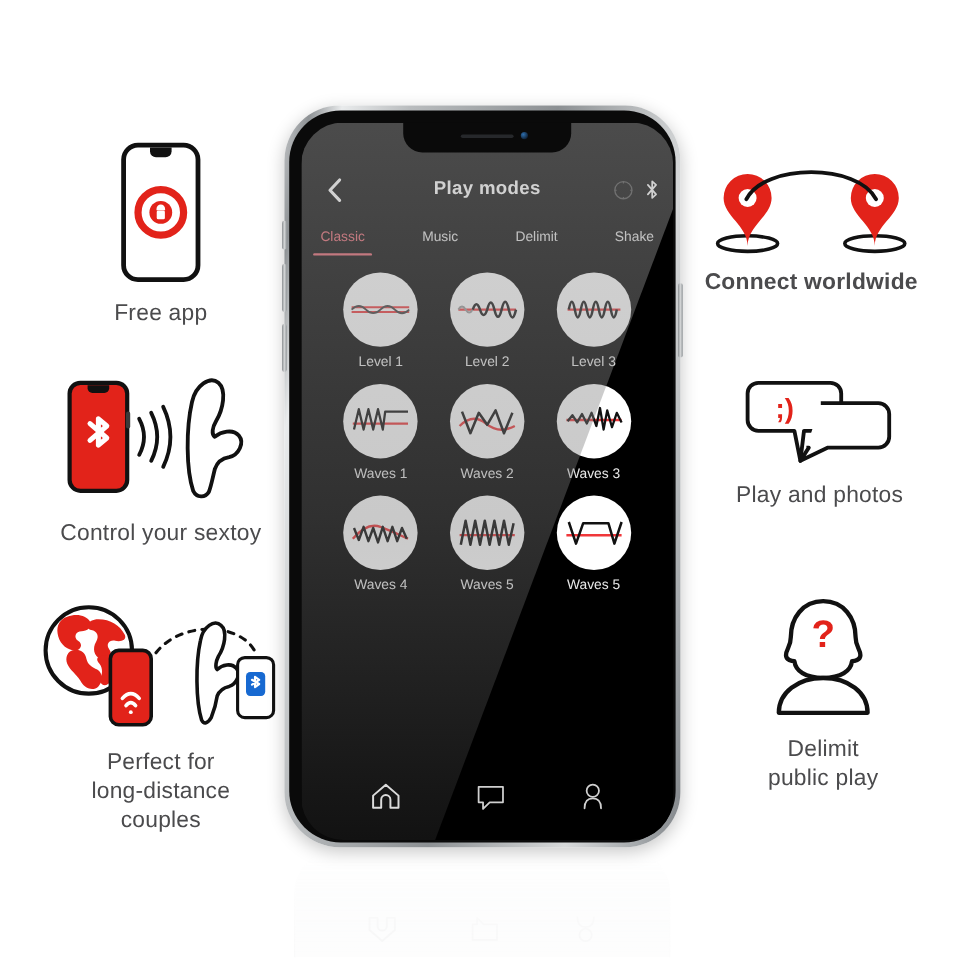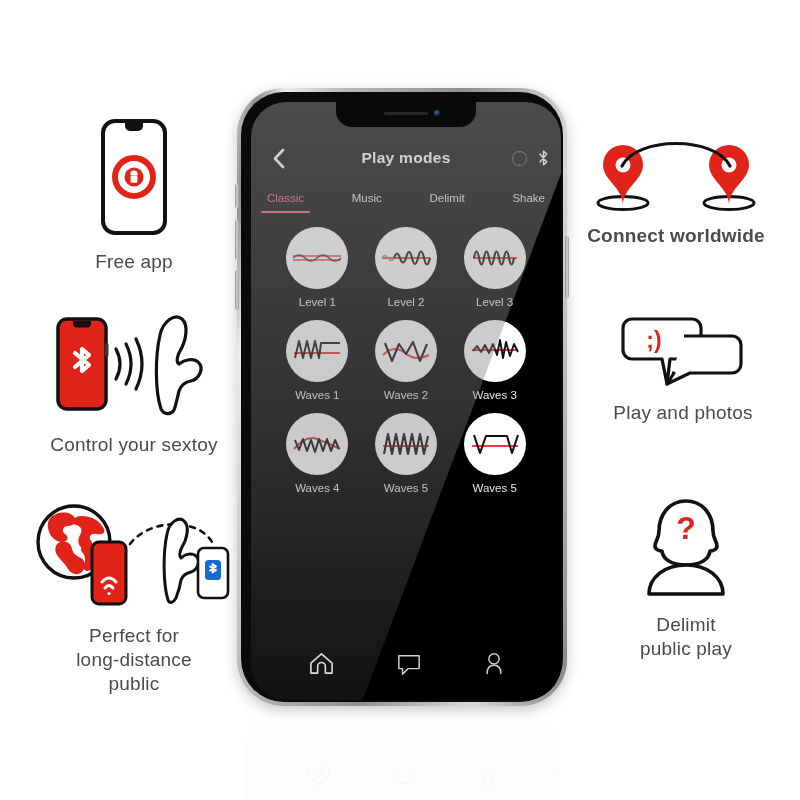--- a/index.html
+++ b/index.html
@@ -246,21 +246,21 @@
 
         <rect x="172" y="50" width="30" height="50" rx="6" ry="6" fill="#fff" stroke="#111" stroke-width="2.6"></rect>
         <rect x="179" y="62" width="16" height="20" rx="3.5" fill="#1769d1"></rect>
         <g stroke="#fff" stroke-width="1.8" fill="none" stroke-linejoin="round" stroke-linecap="round">
           <path d="M184 68.5 L190 72 L186.5 74.5 L186.5 66 L190 68.5 L184 72.5"></path>
         </g>
       </svg>
     </div>
     <div class="cap">Perfect for
 long-distance
-public</div>
+couples</div>
   </div>
 
   <div class="feature" id="f-connect">
     <div class="art">
       <svg width="170" height="76" viewBox="0 0 170 76">
         <ellipse cx="32" cy="65" rx="25" ry="6.5" fill="none" stroke="#111" stroke-width="3"></ellipse>
         <ellipse cx="138" cy="65" rx="25" ry="6.5" fill="none" stroke="#111" stroke-width="3"></ellipse>
         <path d="M32 67 C32 50 12 42 12 27 A20 20 0 0 1 52 27 C52 42 32 50 32 67 Z" fill="#e2231a"></path>
         <path d="M138 67 C138 50 118 42 118 27 A20 20 0 0 1 158 27 C158 42 138 50 138 67 Z" fill="#e2231a"></path>
         <circle cx="32" cy="27" r="7.5" fill="#fff"></circle>

